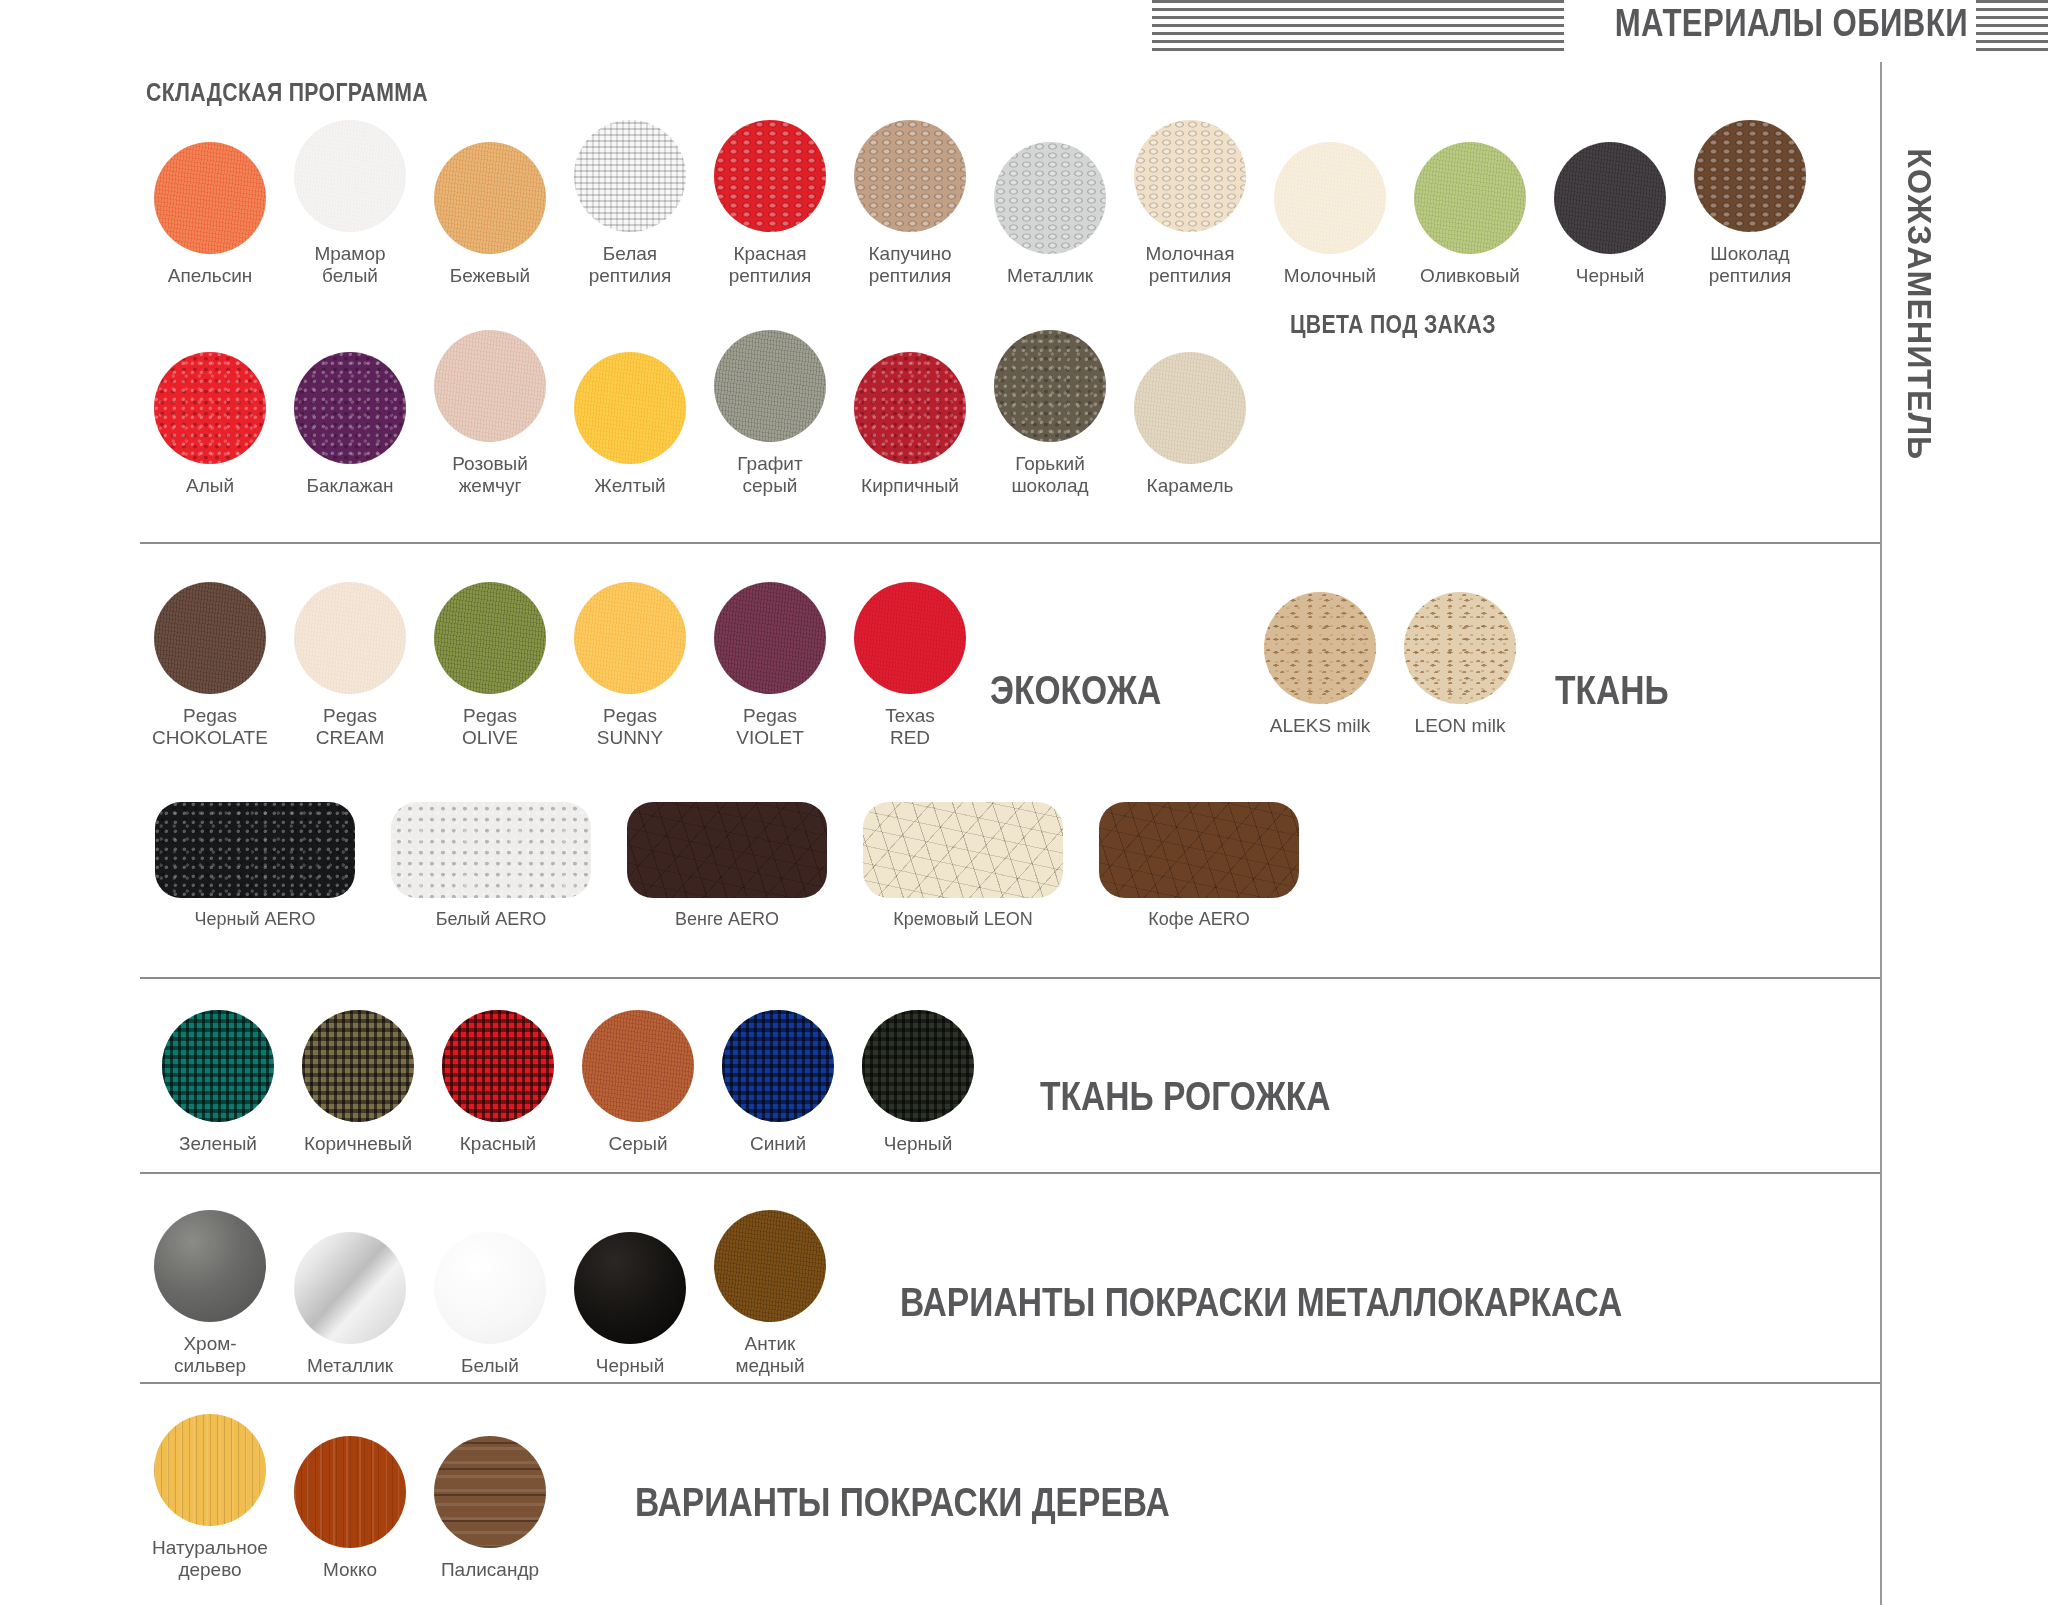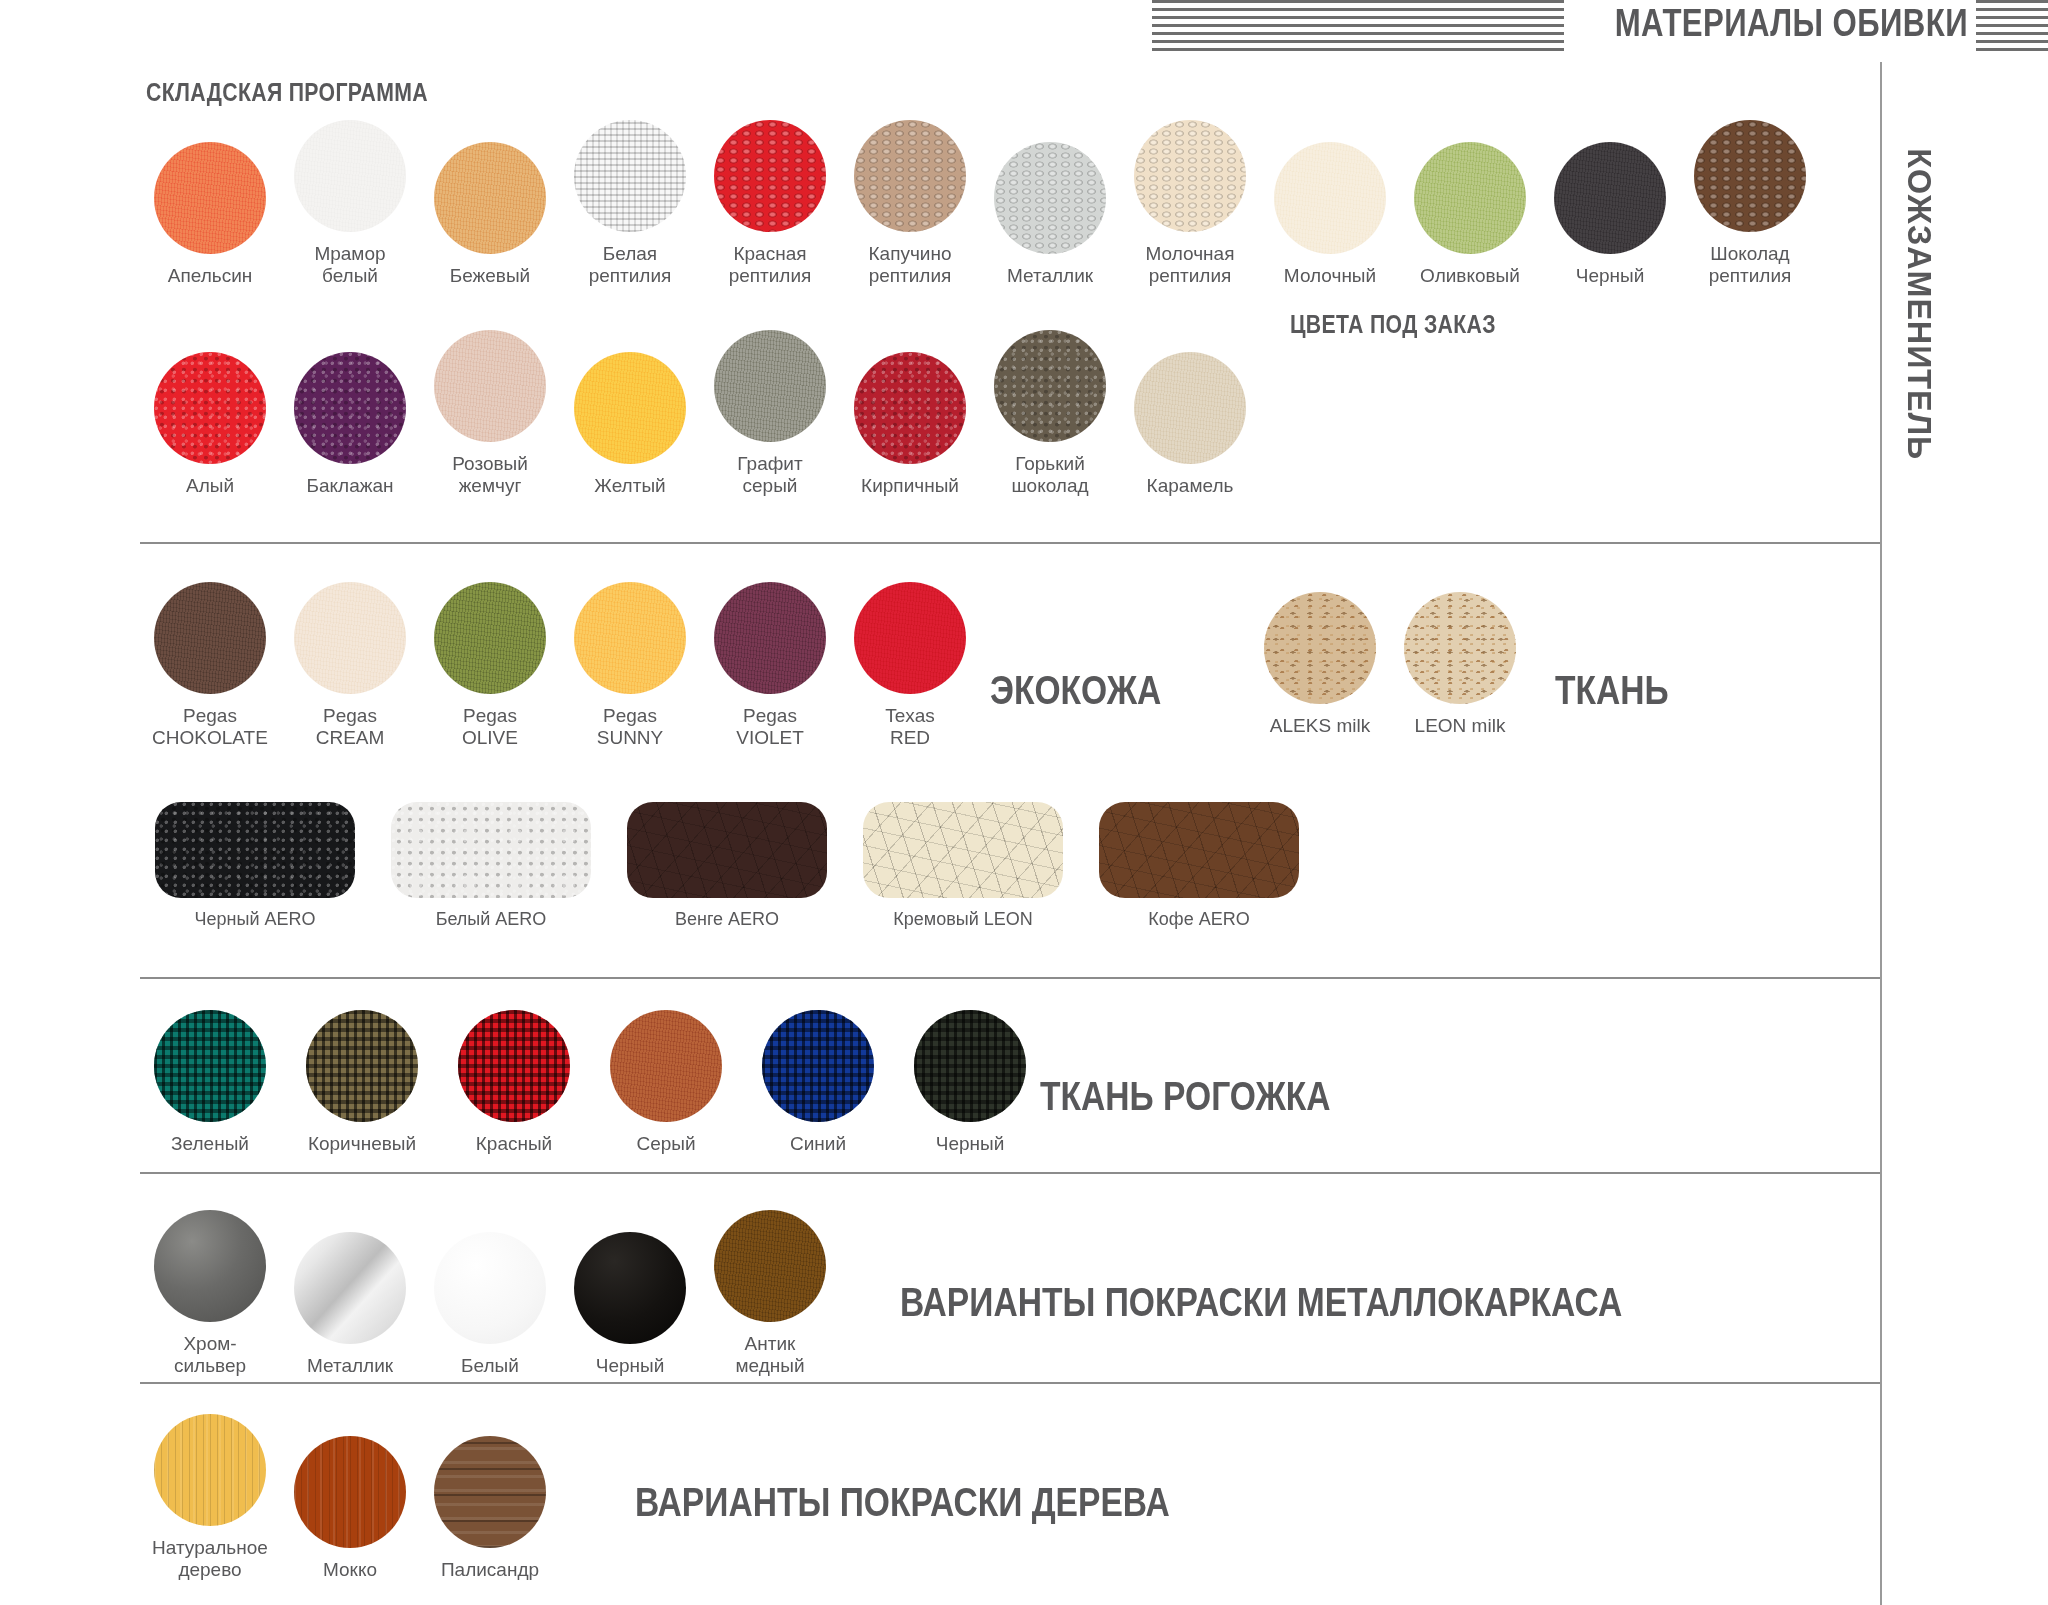--- a/index.html
+++ b/index.html
@@ -400,21 +400,21 @@
         <div class="label sm">Кремовый LEON</div>
       </div>
       <div class="cell rect-cell">
         <div class="swatch rect tx-crack" style="background: rgb(107, 65, 38);"></div>
         <div class="label sm">Кофе AERO</div>
       </div>
     </div>
 
   <div class="hr" style="top:915px;"></div>
 
-  <div class="row" id="row-burlap" style="left:140px; top:948px;gap:12px;">
+  <div class="row" id="row-burlap" style="left:148px; top:948px;">
       <div class="cell">
         <div class="swatch tx-rog" style="background: rgb(11, 122, 109);"></div>
         <div class="label">Зеленый</div>
       </div>
       <div class="cell">
         <div class="swatch tx-rog" style="background: rgb(124, 110, 72);"></div>
         <div class="label">Коричневый</div>
       </div>
       <div class="cell">
         <div class="swatch tx-rog" style="background: rgb(224, 23, 33);"></div>

